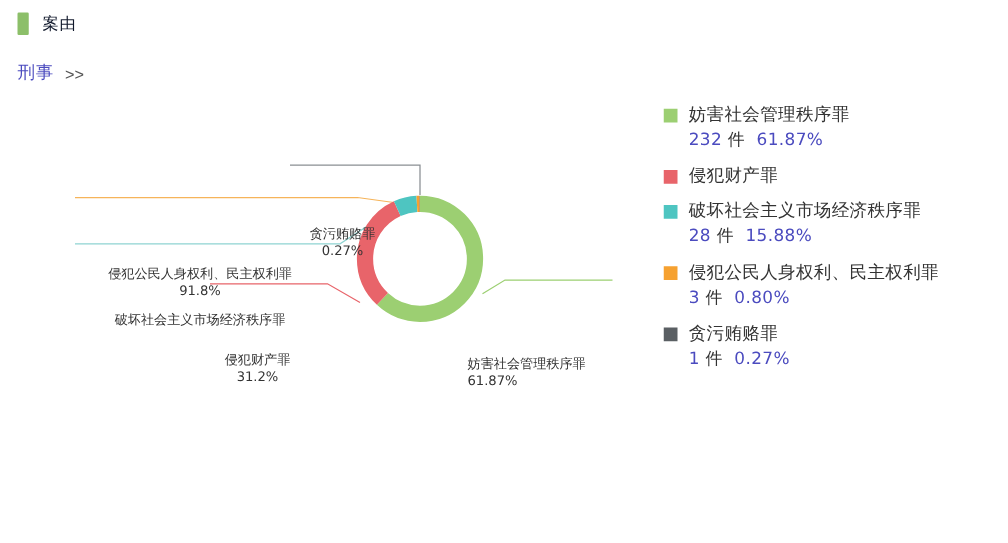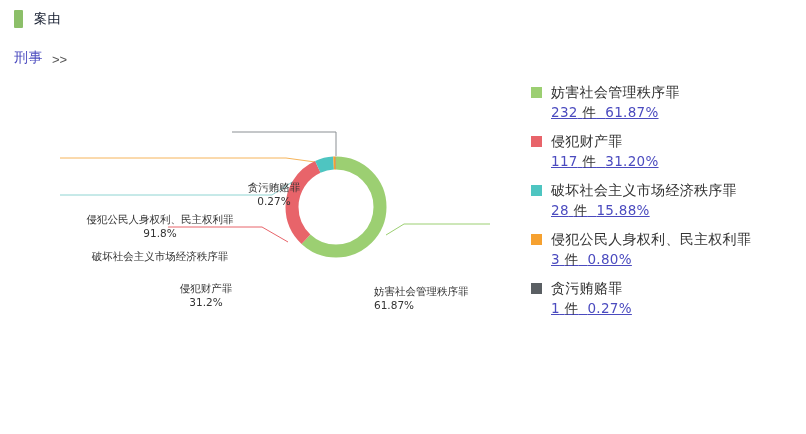--- a/index.html
+++ b/index.html
@@ -128,21 +128,20 @@
     font-size: 14px;
     color: #333333;
     line-height: 19px;
     letter-spacing: 0.3px;
   }
   .legend-stat {
     font-size: 13.5px;
     color: #4b4bbf;
     line-height: 21px;
     letter-spacing: 0.3px;
-    text-decoration: underline;
   }
   .legend-stat .unit { color: #333333; }
 </style>
 </head>
 <body>
 
 <div id="header">
   <div id="header-marker"></div>
   <span id="header-title">案由</span>
 </div>
@@ -214,25 +213,20 @@
         <span class="unit">件</span>
         &nbsp;<span>61.87%</span>
       </span>
     </span>
   </div>
 
   <div class="legend-row">
     <span class="legend-swatch" style="background:#e8646a"></span>
     <span class="legend-texts">
       <span class="legend-name">侵犯财产罪</span>
-      <span class="legend-stat">
-        <span>117</span>
-        <span class="unit">件</span>
-        &nbsp;<span>31.20%</span>
-      </span>
     </span>
   </div>
 
   <div class="legend-row">
     <span class="legend-swatch" style="background:#4ec5c1"></span>
     <span class="legend-texts">
       <span class="legend-name">破坏社会主义市场经济秩序罪</span>
       <span class="legend-stat">
         <span>28</span>
         <span class="unit">件</span>

